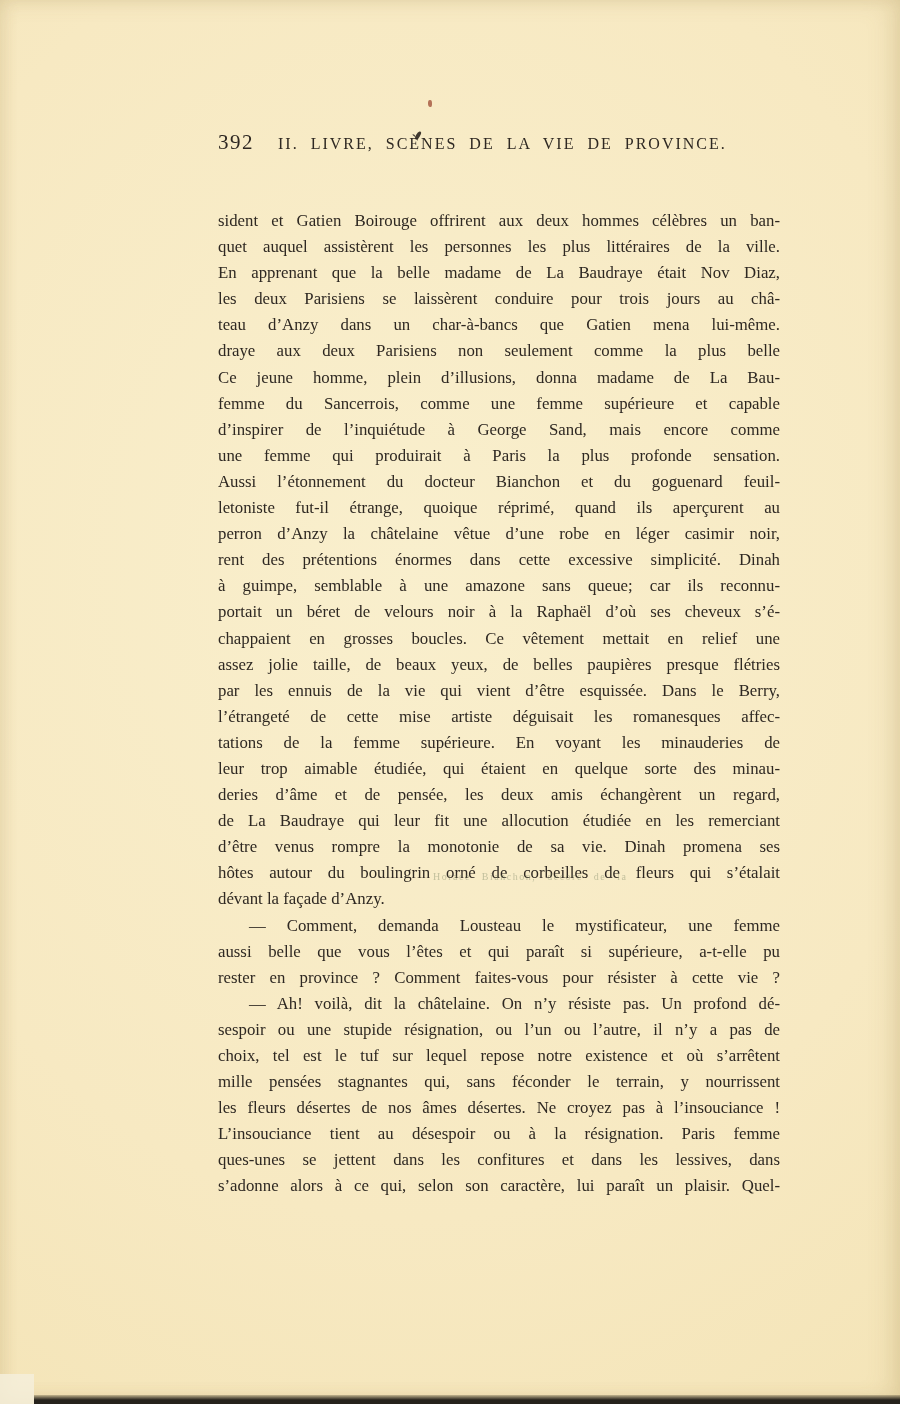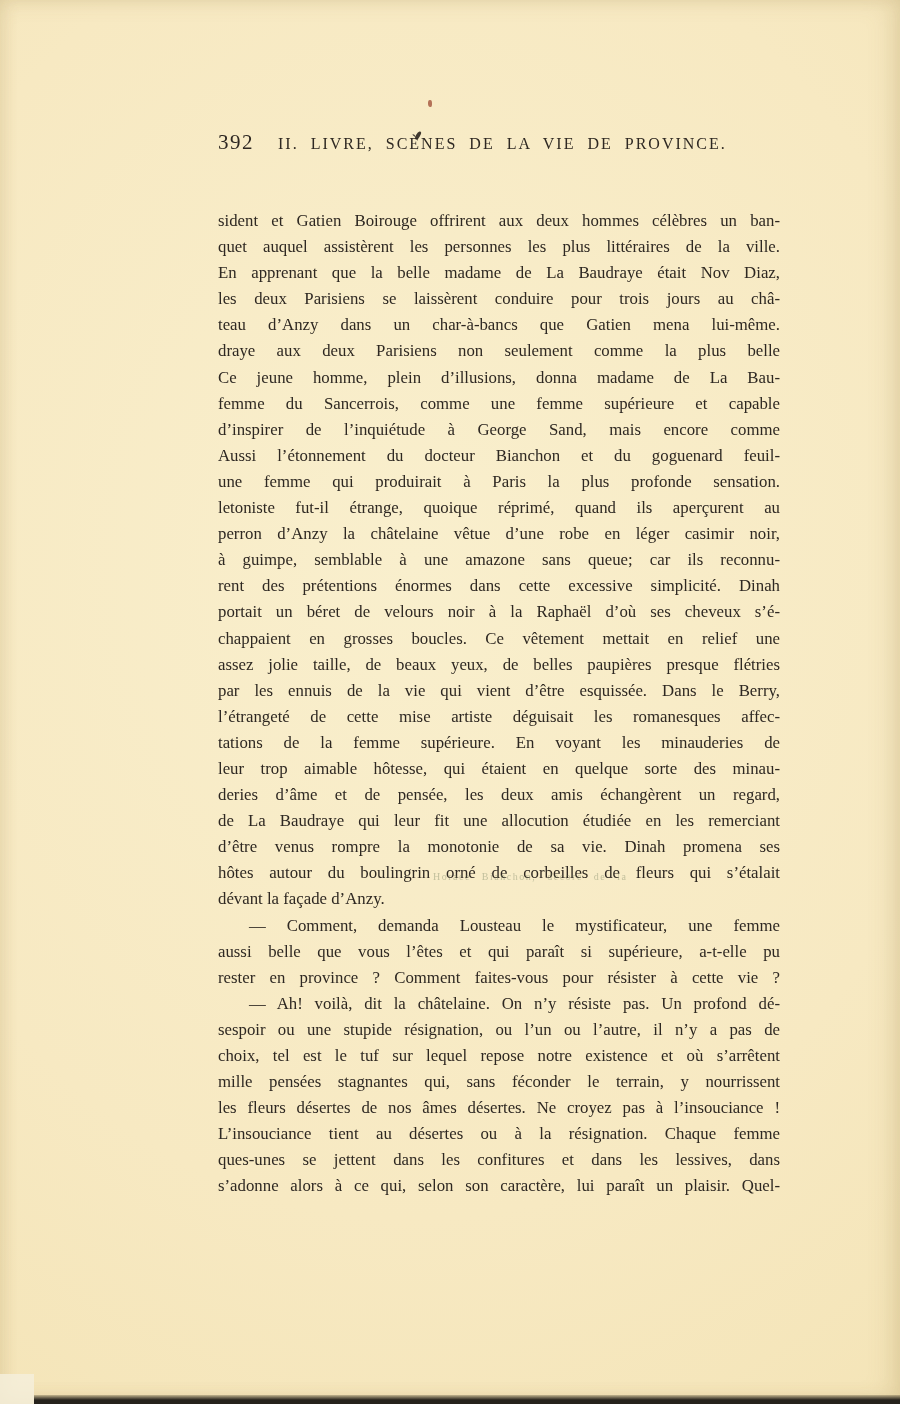--- a/index.html
+++ b/index.html
@@ -101,51 +101,51 @@
       <div class="para">
         <div class="line">sident et Gatien Boirouge offrirent aux deux hommes célèbres un ban-</div>
         <div class="line">quet auquel assistèrent les personnes les plus littéraires de la ville.</div>
         <div class="line">En apprenant que la belle madame de La Baudraye était Nov Diaz,</div>
         <div class="line">les deux Parisiens se laissèrent conduire pour trois jours au châ-</div>
         <div class="line">teau d’Anzy dans un char-à-bancs que Gatien mena lui-même.</div>
         <div class="line">draye aux deux Parisiens non seulement comme la plus belle</div>
         <div class="line">Ce jeune homme, plein d’illusions, donna madame de La Bau-</div>
         <div class="line">femme du Sancerrois, comme une femme supérieure et capable</div>
         <div class="line">d’inspirer de l’inquiétude à George Sand, mais encore comme</div>
+        <div class="line">une femme qui produirait à Paris la plus profonde sensation.</div>
         <div class="line">Aussi l’étonnement du docteur Bianchon et du goguenard feuil-</div>
-        <div class="line">une femme qui produirait à Paris la plus profonde sensation.</div>
         <div class="line">letoniste fut-il étrange, quoique réprimé, quand ils aperçurent au</div>
         <div class="line">perron d’Anzy la châtelaine vêtue d’une robe en léger casimir noir,</div>
+        <div class="line">rent des prétentions énormes dans cette excessive simplicité. Dinah</div>
         <div class="line">à guimpe, semblable à une amazone sans queue; car ils reconnu-</div>
-        <div class="line">rent des prétentions énormes dans cette excessive simplicité. Dinah</div>
         <div class="line">portait un béret de velours noir à la Raphaël d’où ses cheveux s’é-</div>
         <div class="line">chappaient en grosses boucles. Ce vêtement mettait en relief une</div>
         <div class="line">assez jolie taille, de beaux yeux, de belles paupières presque flétries</div>
         <div class="line">par les ennuis de la vie qui vient d’être esquissée. Dans le Berry,</div>
         <div class="line"><span>l’étrangeté de cette mise </span><span class="it">artiste</span><span> déguisait les romanesques affec-</span></div>
         <div class="line">tations de la femme supérieure. En voyant les minauderies de</div>
-        <div class="line">leur trop aimable hôtesse, qui étaient en quelque sorte des minau-</div>
+        <div class="line">leur trop aimable étudiée, qui étaient en quelque sorte des minau-</div>
         <div class="line">deries d’âme et de pensée, les deux amis échangèrent un regard,</div>
         <div class="line">de La Baudraye qui leur fit une allocution étudiée en les remerciant</div>
         <div class="line">d’être venus rompre la monotonie de sa vie. Dinah promena ses</div>
         <div class="line">hôtes autour du boulingrin orné de corbeilles de fleurs qui s’étalait</div>
         <div class="line short">dévant la façade d’Anzy.</div>
       </div>
       <div class="para">
         <div class="line indent">— Comment, demanda Lousteau le mystificateur, une femme</div>
         <div class="line">aussi belle que vous l’êtes et qui paraît si supérieure, a-t-elle pu</div>
         <div class="line">rester en province ? Comment faites-vous pour résister à cette vie ?</div>
       </div>
       <div class="para">
         <div class="line indent">— Ah! voilà, dit la châtelaine. On n’y résiste pas. Un profond dé-</div>
         <div class="line">sespoir ou une stupide résignation, ou l’un ou l’autre, il n’y a pas de</div>
         <div class="line">choix, tel est le tuf sur lequel repose notre existence et où s’arrêtent</div>
         <div class="line">mille pensées stagnantes qui, sans féconder le terrain, y nourrissent</div>
         <div class="line">les fleurs désertes de nos âmes désertes. Ne croyez pas à l’insouciance !</div>
-        <div class="line">L’insouciance tient au désertes ou à la résignation. Chaque femme</div>
+        <div class="line">L’insouciance tient au désespoir ou à la résignation. Paris femme</div>
         <div class="line">ques-unes se jettent dans les confitures et dans les lessives, dans</div>
         <div class="line">s’adonne alors à ce qui, selon son caractère, lui paraît un plaisir. Quel-</div>
       </div>
     </div>
 
   <div class="ghost">Horace Bianchon, décoré de la</div>
 
   <div class="speck red"></div>
   <div class="speck dark"></div>
 

